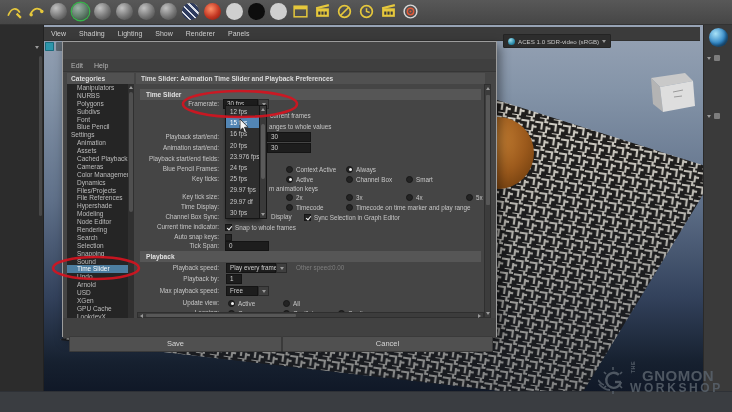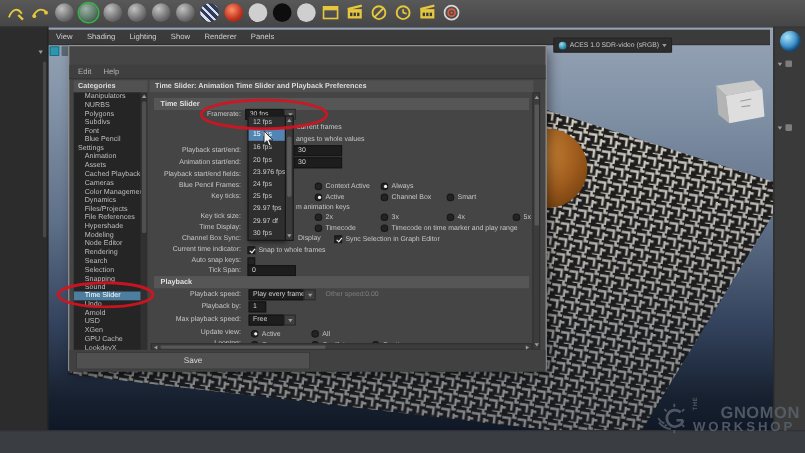--- a/index.html
+++ b/index.html
@@ -51,21 +51,21 @@
     background:radial-gradient(circle at 35% 30%, #a8e2f7, #2f84c4 55%, #134b7e);box-shadow:inset -2px -2px 3px rgba(0,0,0,.4);}
   .rp-row{position:absolute;left:3px;display:flex;align-items:center;gap:3px;}
   .rp-sq{width:6px;height:6px;background:#7d7d7d;border-radius:1px;}
 
   
   #bottom-strip{position:absolute;left:0;top:391px;width:732px;height:21px;background:#3a3d41;z-index:4;border-top:1px solid #2e3136;}
 
   
   #watermark{position:absolute;left:598px;top:366px;z-index:5;display:flex;align-items:flex-end;gap:2px;opacity:.85;}
   #watermark .wm-text{display:flex;flex-direction:column;line-height:1;}
-  .wm-top{display:flex;align-items:flex-start;gap:18px;}
+  .wm-top{display:flex;align-items:flex-start;gap:5px;}
   .wm-the{font-size:5.5px;font-weight:bold;color:#5a636e;transform:rotate(-90deg) translate(1px,0);width:7px;letter-spacing:.5px;}
   .wm-name{font-size:15px;font-weight:bold;color:#59626c;letter-spacing:.5px;}
   .wm-sub{font-size:12px;font-weight:bold;color:#59626c;letter-spacing:2.6px;margin-top:-1px;}
 
   
   #prefs{position:absolute;left:62px;top:41px;width:435px;height:296px;z-index:10;
     background:#454545;border:1px solid #9c9c9c;box-sizing:border-box;box-shadow:3px 4px 10px rgba(0,0,0,.45);}
   #titlebar{position:absolute;left:0;top:0;width:100%;height:17px;background:#ede8d7;display:flex;align-items:center;box-sizing:border-box;padding-left:5px;}
   .app-icon{width:10px;height:10px;background:#2e7cd6;border-radius:2px;position:relative;margin-right:4px;}
   .app-icon::after{content:"";position:absolute;left:2px;top:3px;width:6px;height:5px;background:#eaf2fc;border-radius:1px;}
@@ -110,21 +110,21 @@
   #fps-scroll{position:absolute;left:123px;top:21px;width:8px;height:114px;background:#3a3a3a;border:1px solid #161616;box-sizing:border-box;z-index:5;}
   #fps-scroll .thumb{position:absolute;left:1px;top:18px;width:4px;height:55px;background:#5a5a5a;border-radius:2px;}
   #fps-scroll .tu{position:absolute;left:1px;top:2px;} #fps-scroll .td{position:absolute;left:1px;bottom:2px;}
 
   #hscroll{position:absolute;left:74px;top:270px;width:347px;height:6px;background:#3c3c3c;border:1px solid #2f2f2f;box-sizing:border-box;}
   #hscroll .thumb{position:absolute;left:8px;top:1px;width:150px;height:3px;background:#575757;border-radius:1px;}
   #vscroll{position:absolute;left:421px;top:42px;width:7px;height:234px;background:#3c3c3c;border:1px solid #2f2f2f;box-sizing:border-box;}
   #vscroll .thumb{position:absolute;left:1px;top:10px;width:4px;height:110px;background:#575757;border-radius:1px;}
 
   #btnbar{position:absolute;left:0;top:276px;width:100%;height:20px;background:#414141;}
-  .pbtn{position:absolute;top:2px;height:16px;background:#505050;border:1px solid #3a3a3a;box-sizing:border-box;
+  .pbtn{position:absolute;top:18px;height:16px;background:#505050;border:1px solid #3a3a3a;box-sizing:border-box;
     color:#d6d6d6;font-size:7.5px;text-align:center;line-height:14px;border-radius:1px;}
   #btn-save{left:6px;width:213px;}
   #btn-cancel{left:219px;width:211px;}
 
   
   #overlay{position:absolute;left:0;top:0;width:732px;height:412px;z-index:30;pointer-events:none;}
 </style>
 </head>
 <body>
 
@@ -489,20 +489,21 @@
     <span class="tri-right" style="position:absolute;right:2px;top:1px;"></span>
   </div>
   <div id="vscroll">
     <span class="tri-up" style="position:absolute;left:1px;top:2px;"></span>
     <span class="thumb"></span>
     <span class="tri-down" style="position:absolute;left:1px;bottom:2px;"></span>
   </div>
 
   <div id="btnbar">
     <div class="pbtn" id="btn-save">Save</div>
+    <div class="pbtn" id="btn-cancel">Cancel</div>
   </div>
 </div>
 
 <svg id="overlay">
   <ellipse cx="240" cy="104" rx="57" ry="13" fill="none" stroke="#d41420" stroke-width="2.6" opacity="0.92"></ellipse>
   <ellipse cx="96" cy="268" rx="43" ry="11" fill="none" stroke="#d41420" stroke-width="2.6" opacity="0.92"></ellipse>
   <polygon points="240,119 240,130.5 242.7,128 244.5,132.6 246.4,131.7 244.5,127.3 248,127.3" fill="#f5f5f5" stroke="#1a1a1a" stroke-width="0.8"></polygon>
 </svg>
 
 </body></html>

